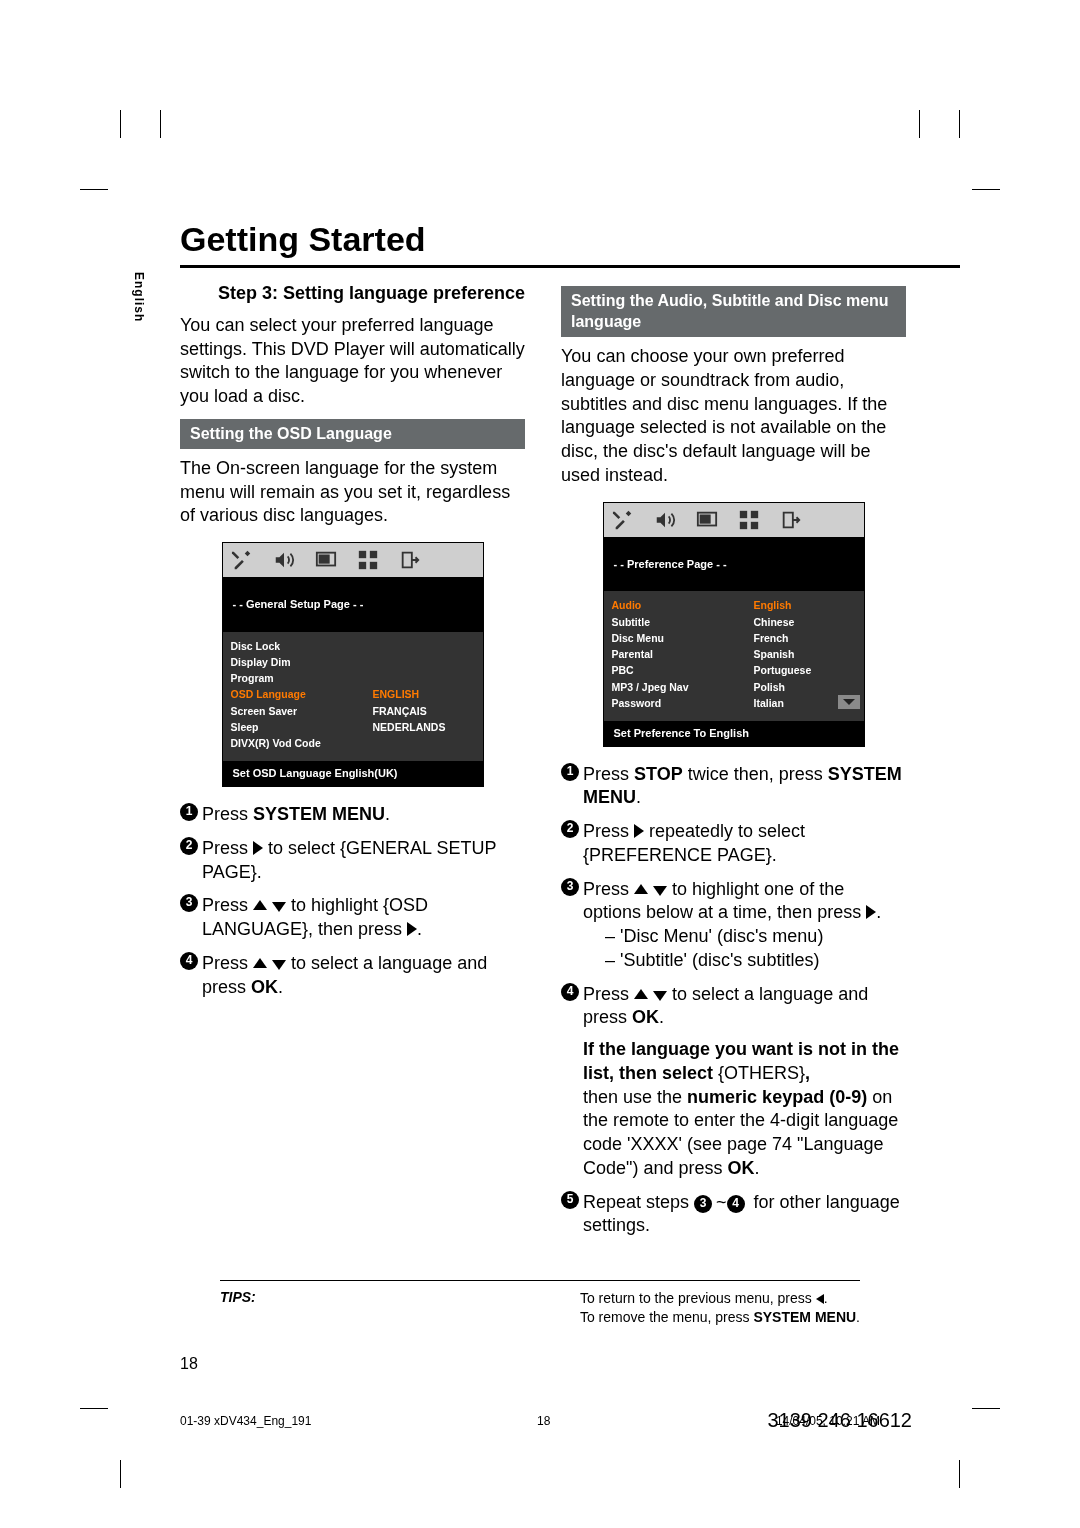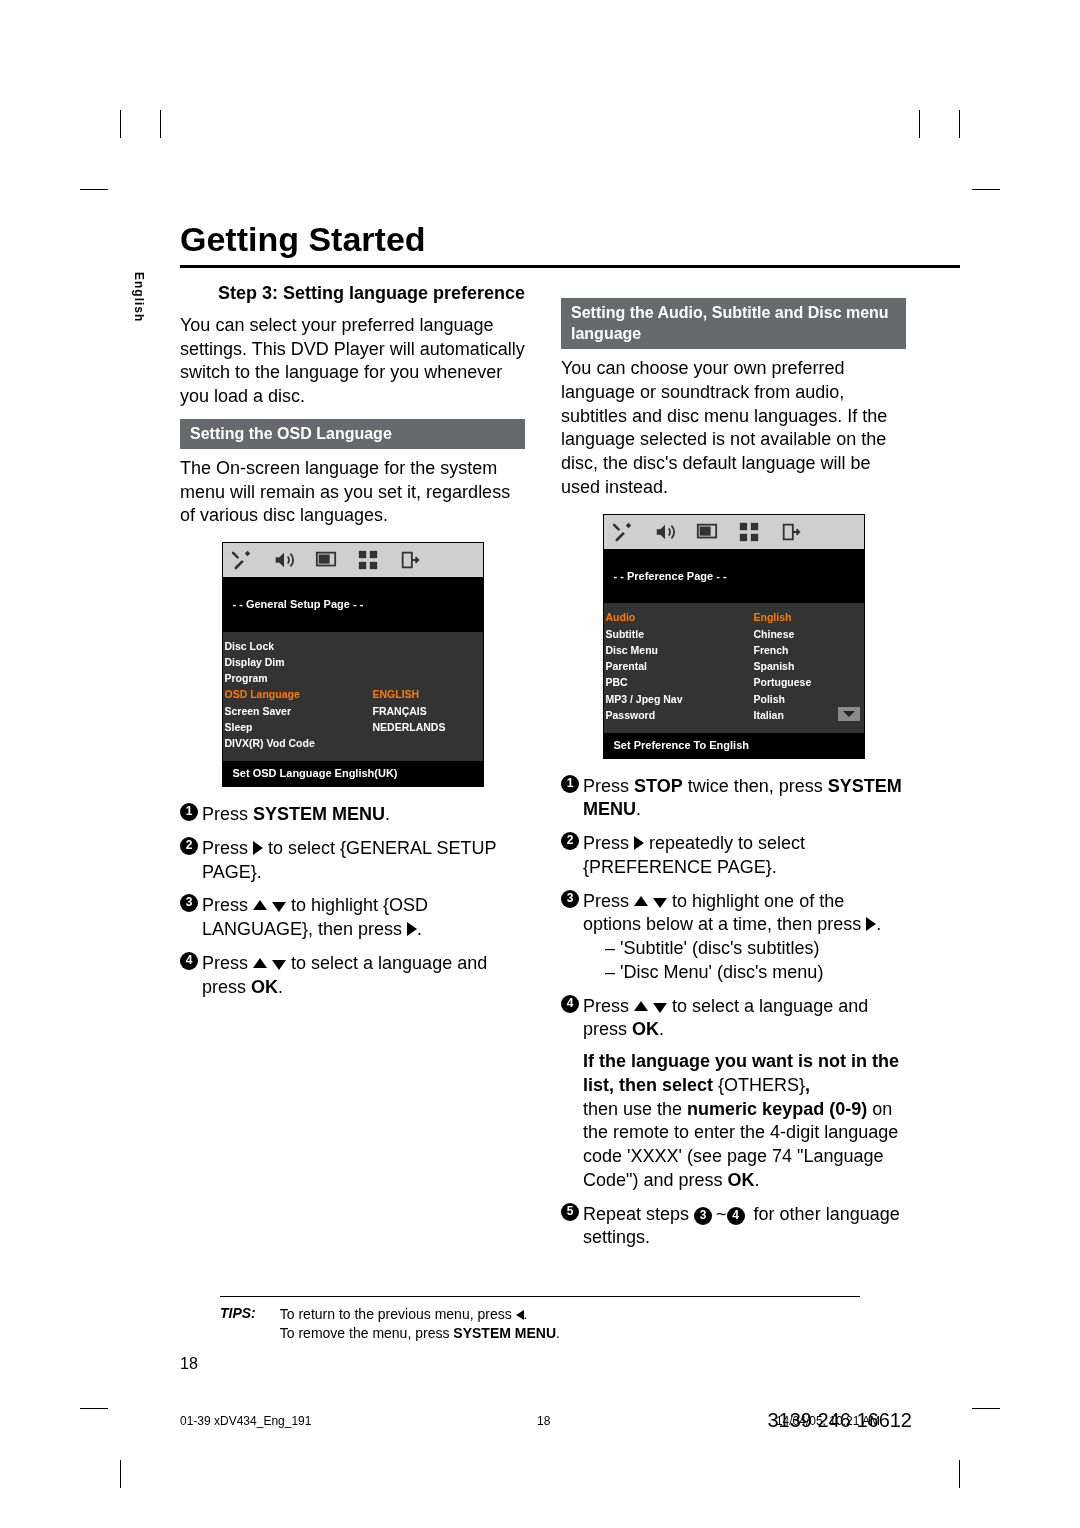--- a/index.html
+++ b/index.html
@@ -156,21 +156,21 @@
     padding: 20px 10px;
     font-weight: bold;
   }
   .osd .body {
     display: flex;
     background: #333;
     padding: 6px 0 10px 0;
   }
   .osd .left {
     flex: 1;
-    padding: 0 2px;
+    padding: 0 8px;
   }
   .osd .right {
     width: 100px;
     padding: 0 10px 0 0;
     position: relative;
   }
   .osd .row { line-height: 1.55; font-weight: bold; font-size: 10.5px; }
   .osd .hl { color: #ff7a00; }
   .osd .foot {
     background: #000;
@@ -187,27 +187,28 @@
   .down-arrow-box span {
     width:0;height:0;
     border-left:6px solid transparent;
     border-right:6px solid transparent;
     border-top:6px solid #222;
   }
 
   .tips {
     position: absolute;
     left: 220px;
-    bottom: 184px;
+    bottom: 200px;
     width: 640px;
     font-size: 14px;
     border-top: 1px solid #000;
     padding-top: 8px;
     display:flex;
     gap:24px;
+    justify-content:space-between;
   }
   .tips .lbl { font-style: italic; font-weight: bold; }
   .tips .body { line-height:1.4; }
   .tips .tri.l {
     border-right:8px solid #000;
     border-top:5px solid transparent;
     border-bottom:5px solid transparent;
   }
 
   .bot-pagenum {
@@ -341,21 +342,21 @@
       </div>
       <div class="step-line">
         <span class="num">4</span>
         <div class="txt">
           <span>Press </span><span class="tri u"></span> <span class="tri d"></span><span>  to select a language and press </span><b>OK</b><span>.</span>
         </div>
       </div>
     </div>
 
     <div class="col">
-      <div class="section-band" style="margin-top:16px">Setting the Audio, Subtitle and Disc menu language</div>
+      <div class="section-band" style="margin-top:4px">Setting the Audio, Subtitle and Disc menu language</div>
       <p>You can choose your own preferred language or soundtrack from audio, subtitles and disc menu languages. If the language selected is not available on the disc, the disc's default language will be used instead.</p>
 
       <div class="osd">
         <div class="iconrow">
           <svg viewBox="0 0 24 24">
               <path fill="#333" d="M21 5l-3 3-3-3 3-3 3 3zM4 20l8-8 2 2-8 8H4v-2z"></path>
               <path fill="#333" d="M3 3l6 6-2 2-6-6V3h2z"></path>
             </svg>
           <svg viewBox="0 0 24 24">
               <path fill="#333" d="M3 9v6h4l5 5V4L7 9H3z"></path>
@@ -411,22 +412,22 @@
       <div class="step-line">
         <span class="num">2</span>
         <div class="txt">
           <span>Press </span><span class="tri"></span><span> repeatedly to select {PREFERENCE PAGE}.</span>
         </div>
       </div>
       <div class="step-line">
         <span class="num">3</span>
         <div class="txt">
           <span>Press </span><span class="tri u"></span> <span class="tri d"></span><span>  to highlight one of the options below at a time, then press </span><span class="tri"></span><span>.</span>
+          <div class="indent">–   'Disc Menu' (disc's menu)</div>
           <div class="indent">–   'Subtitle' (disc's subtitles)</div>
-          <div class="indent">–   'Disc Menu' (disc's menu)</div>
         </div>
       </div>
       <div class="step-line">
         <span class="num">4</span>
         <div class="txt">
           <span>Press </span><span class="tri u"></span> <span class="tri d"></span><span>  to select a language and press </span><b>OK</b><span>.</span>
           <div style="margin-top:8px">
             <b>If the language you want is not in the list, then select </b><span>{OTHERS}</span><b>,</b><br>
             <span>then use the </span><b>numeric keypad (0-9)</b><span> on the remote to enter the 4-digit language code 'XXXX' (see page 74 "Language Code") and press </span><b>OK</b><span>.</span>
           </div>

